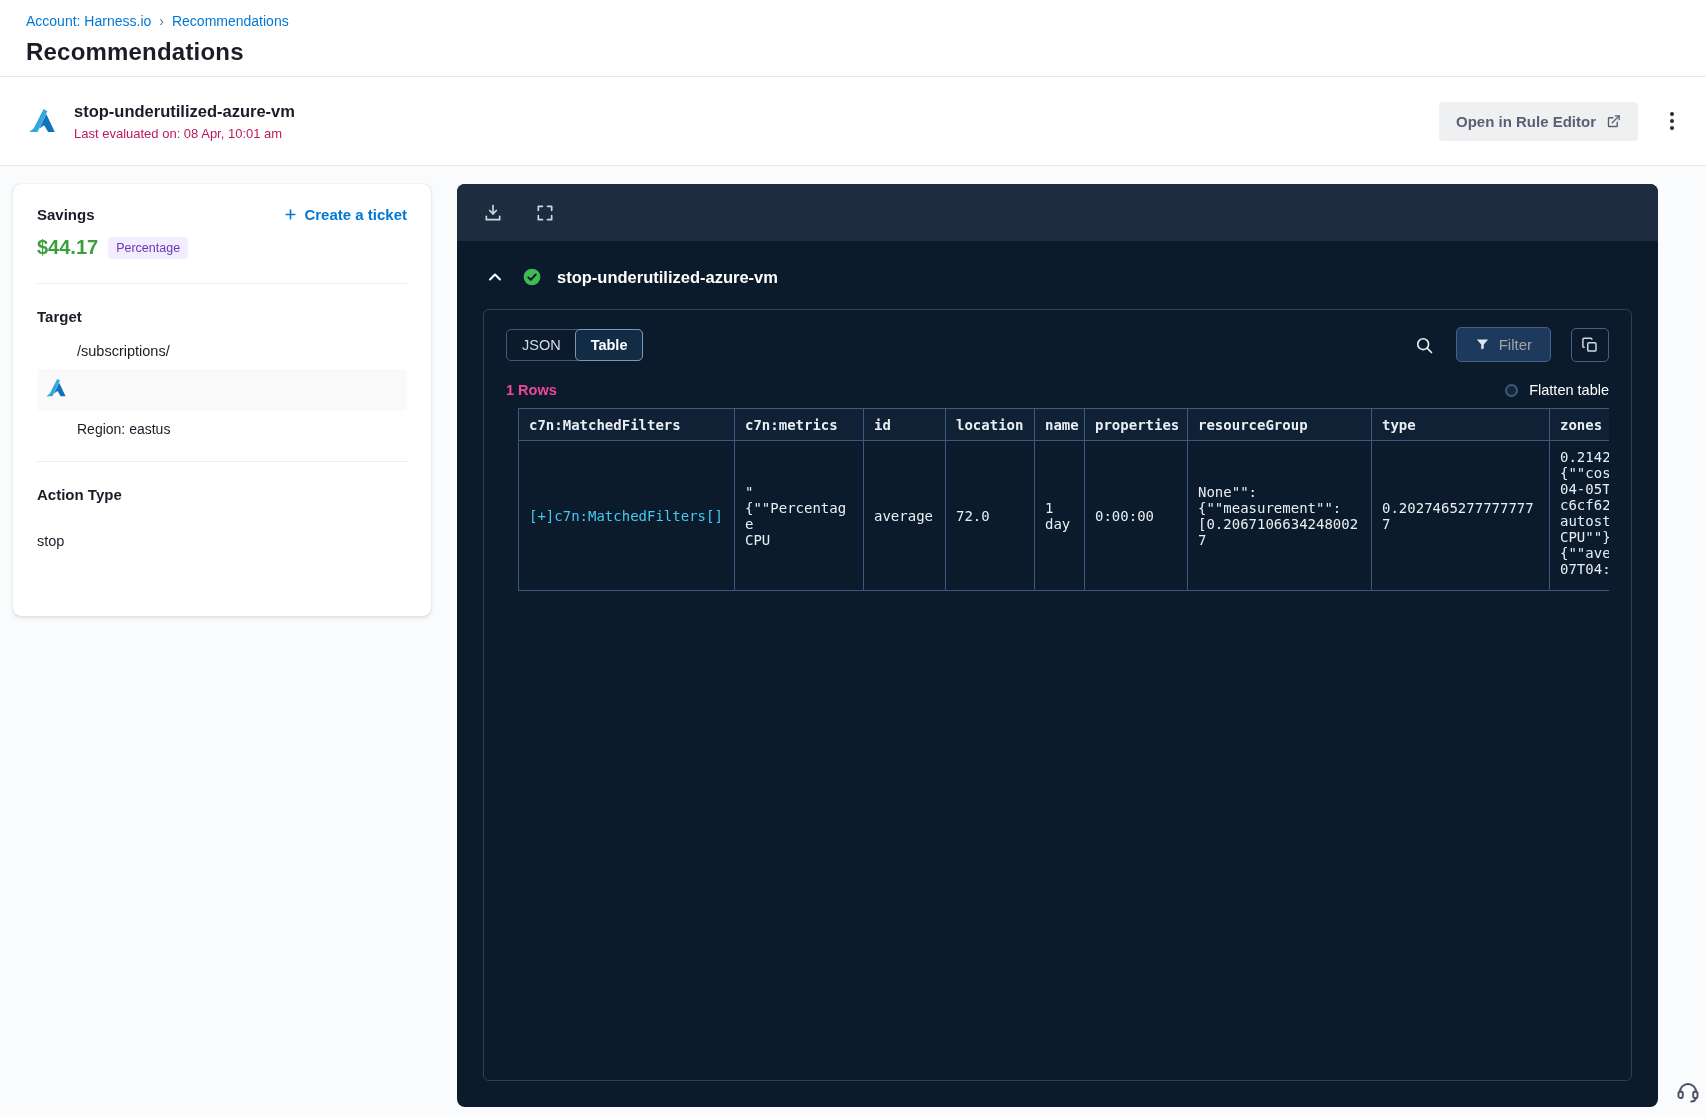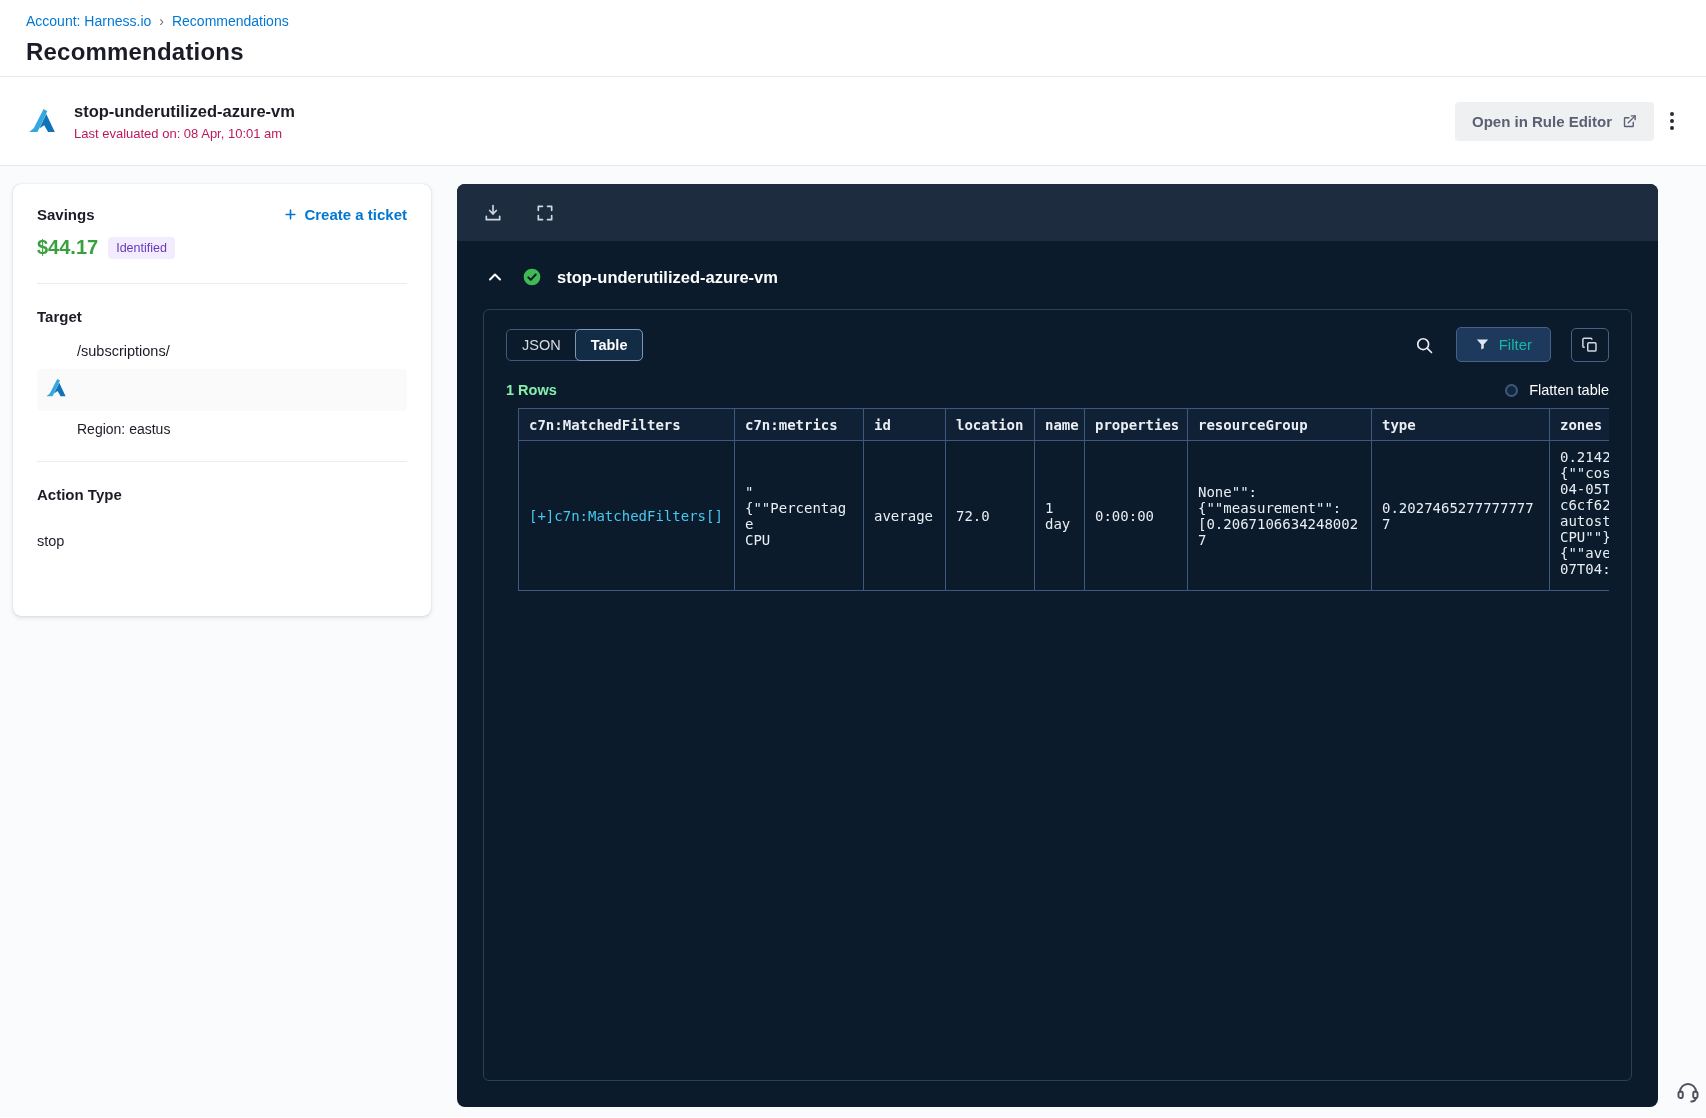--- a/index.html
+++ b/index.html
@@ -20,21 +20,21 @@
   .page-title { font-size: 24px; font-weight: 700; color:#1c1c28; margin-top: 9px; letter-spacing:.2px; }
 
   
   .header-strip {
     height: 90px; border-top:1px solid #e8e8ec; border-bottom:1px solid #e8e8ec;
     display:flex; align-items:center; gap:16px; padding:0 26px; background:#fff;
   }
   .azure-logo { width:32px; height:32px; flex:none; }
   .rule-name { font-size:16.5px; font-weight:700; color:#1c1c28; }
   .rule-sub { font-size:13px; color:#be185d; margin-top:5px; }
-  .header-right { margin-left:auto; display:flex; align-items:center; gap:10px; }
+  .header-right { margin-left:auto; display:flex; align-items:center; gap:26px; }
   .rule-editor-btn {
     background:#eef0f2; border:none; border-radius:4px; padding:11px 17px;
     font-family:"Liberation Sans",sans-serif; font-size:15px; font-weight:700; color:#5c5f73;
     display:flex; align-items:center; gap:10px; cursor:pointer;
   }
   .kebab { display:flex; flex-direction:column; gap:3px; padding:6px; cursor:pointer; background:none; border:none; }
   .kebab i { width:4px; height:4px; border-radius:50%; background:#2a2a33; display:block; }
 
   
   .content {
@@ -84,26 +84,26 @@
     display:inline-block; padding:17px 6px 13px; color:#fff; font-size:16px; font-weight:700;
     border-bottom:3px solid #0092e4; margin-bottom:-1px; cursor:pointer;
   }
   .controls-row { display:flex; align-items:center; padding:17px 22px 0; }
   .segmented { display:inline-flex; border:1px solid #3d5a7e; border-radius:5px; }
   .seg { padding:7px 15px; font-size:14.5px; color:#d5dbe3; background:none; border:none; font-family:"Liberation Sans",sans-serif; cursor:pointer; }
   .seg.active { background:#132c45; border:1px solid #7e97b5; border-radius:5px; color:#fff; margin:-1px; font-weight:700;text-align:center; }
   .controls-right { margin-left:auto; display:flex; align-items:center; gap:20px; }
   .filter-btn {
     display:flex; align-items:center; gap:9px; background:#1d3a5c; border:1px solid #466288;
-    border-radius:5px; padding:8px 18px; color:#14b8a6; font-size:15px; font-family:"Liberation Sans",sans-serif; cursor:pointer;
+    border-radius:5px; padding:8px 18px; color:#a3a3a3; font-size:15px; font-family:"Liberation Sans",sans-serif; cursor:pointer;
   }
   .copy-btn { background:none; border:1px solid #466288; border-radius:5px; padding:7px 9px; display:flex; cursor:pointer; }
 
   .rows-row { display:flex; align-items:center; padding:20px 22px 0; }
-  .rows-count { color:#86efac; font-weight:700; font-size:14.5px; }
+  .rows-count { color:#ec4899; font-weight:700; font-size:14.5px; }
   .flatten { margin-left:auto; display:flex; align-items:center; gap:11px; color:#fff; font-size:14.5px; }
   .flatten-dot { width:13px; height:13px; border-radius:50%; background:#14273a; border:2px solid #3d5a7e; cursor:pointer; }
 
   .table-wrap { margin:10px 22px 0; overflow:hidden; flex:none; }
   table { border-collapse:collapse; table-layout:fixed; font-family:"DejaVu Sans Mono", monospace; font-size:14px; color:#e9eef4; width:1115px;margin-left:12px; }
   th, td { border:1px solid #3d5a7e; text-align:left; }
   th { padding:7px 10px; font-weight:700; height:32px; background:#102136; white-space:nowrap; overflow:hidden; }
   td { padding:8px 10px; height:150px; vertical-align:middle; white-space:pre-wrap; word-wrap:break-word; }
   td.top { vertical-align:top; }
   td.link { color:#47c8f0; cursor:pointer; }
@@ -158,21 +158,21 @@
         <span class="savings-label">Savings</span>
         <a class="create-ticket">
           <svg width="13" height="13" viewBox="0 0 24 24" fill="none" stroke="#0278d5" stroke-width="3" stroke-linecap="round">
               <path d="M12 4v16M4 12h16"></path>
             </svg>
           <span>Create a ticket</span>
         </a>
       </div>
       <div class="amount-row">
         <span class="amount">$44.17</span>
-        <span class="badge">Identified</span>
+        <span class="badge">Percentage</span>
       </div>
       <div class="card-divider"></div>
       <div class="target-label">Target</div>
       <div class="target-path">/subscriptions/</div>
       <div class="target-icon-band">
         <svg class="azure-logo" viewBox="0 0 24 24">
           <path d="M13.2 3 5.8 17.5 2.4 20.2h6.2L16 4.6 13.2 3z" fill="#35a7e0"></path>
           <path d="M15.2 6.8 10 17.6l3.6-2.5 3 5.1h5L15.2 6.8z" fill="#1072b8"></path>
         </svg>
       </div>

